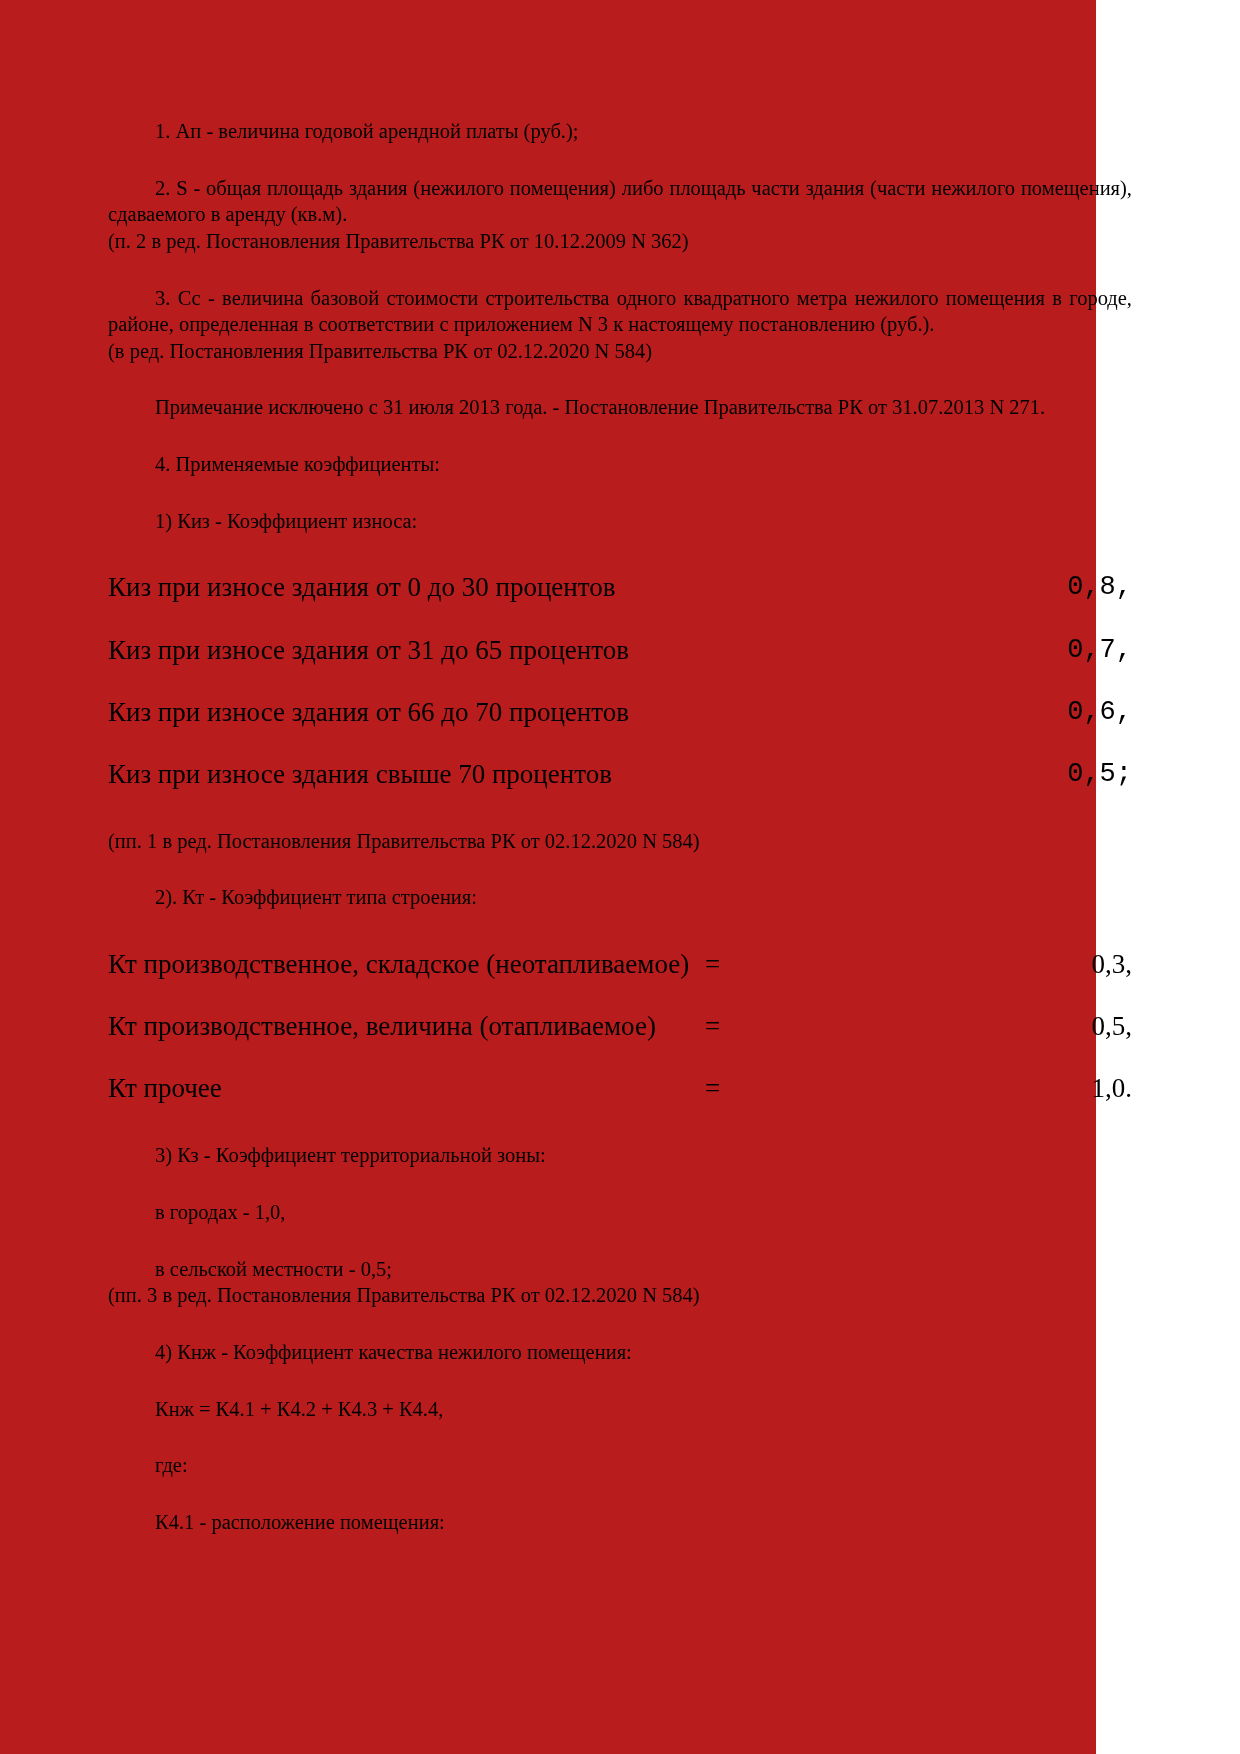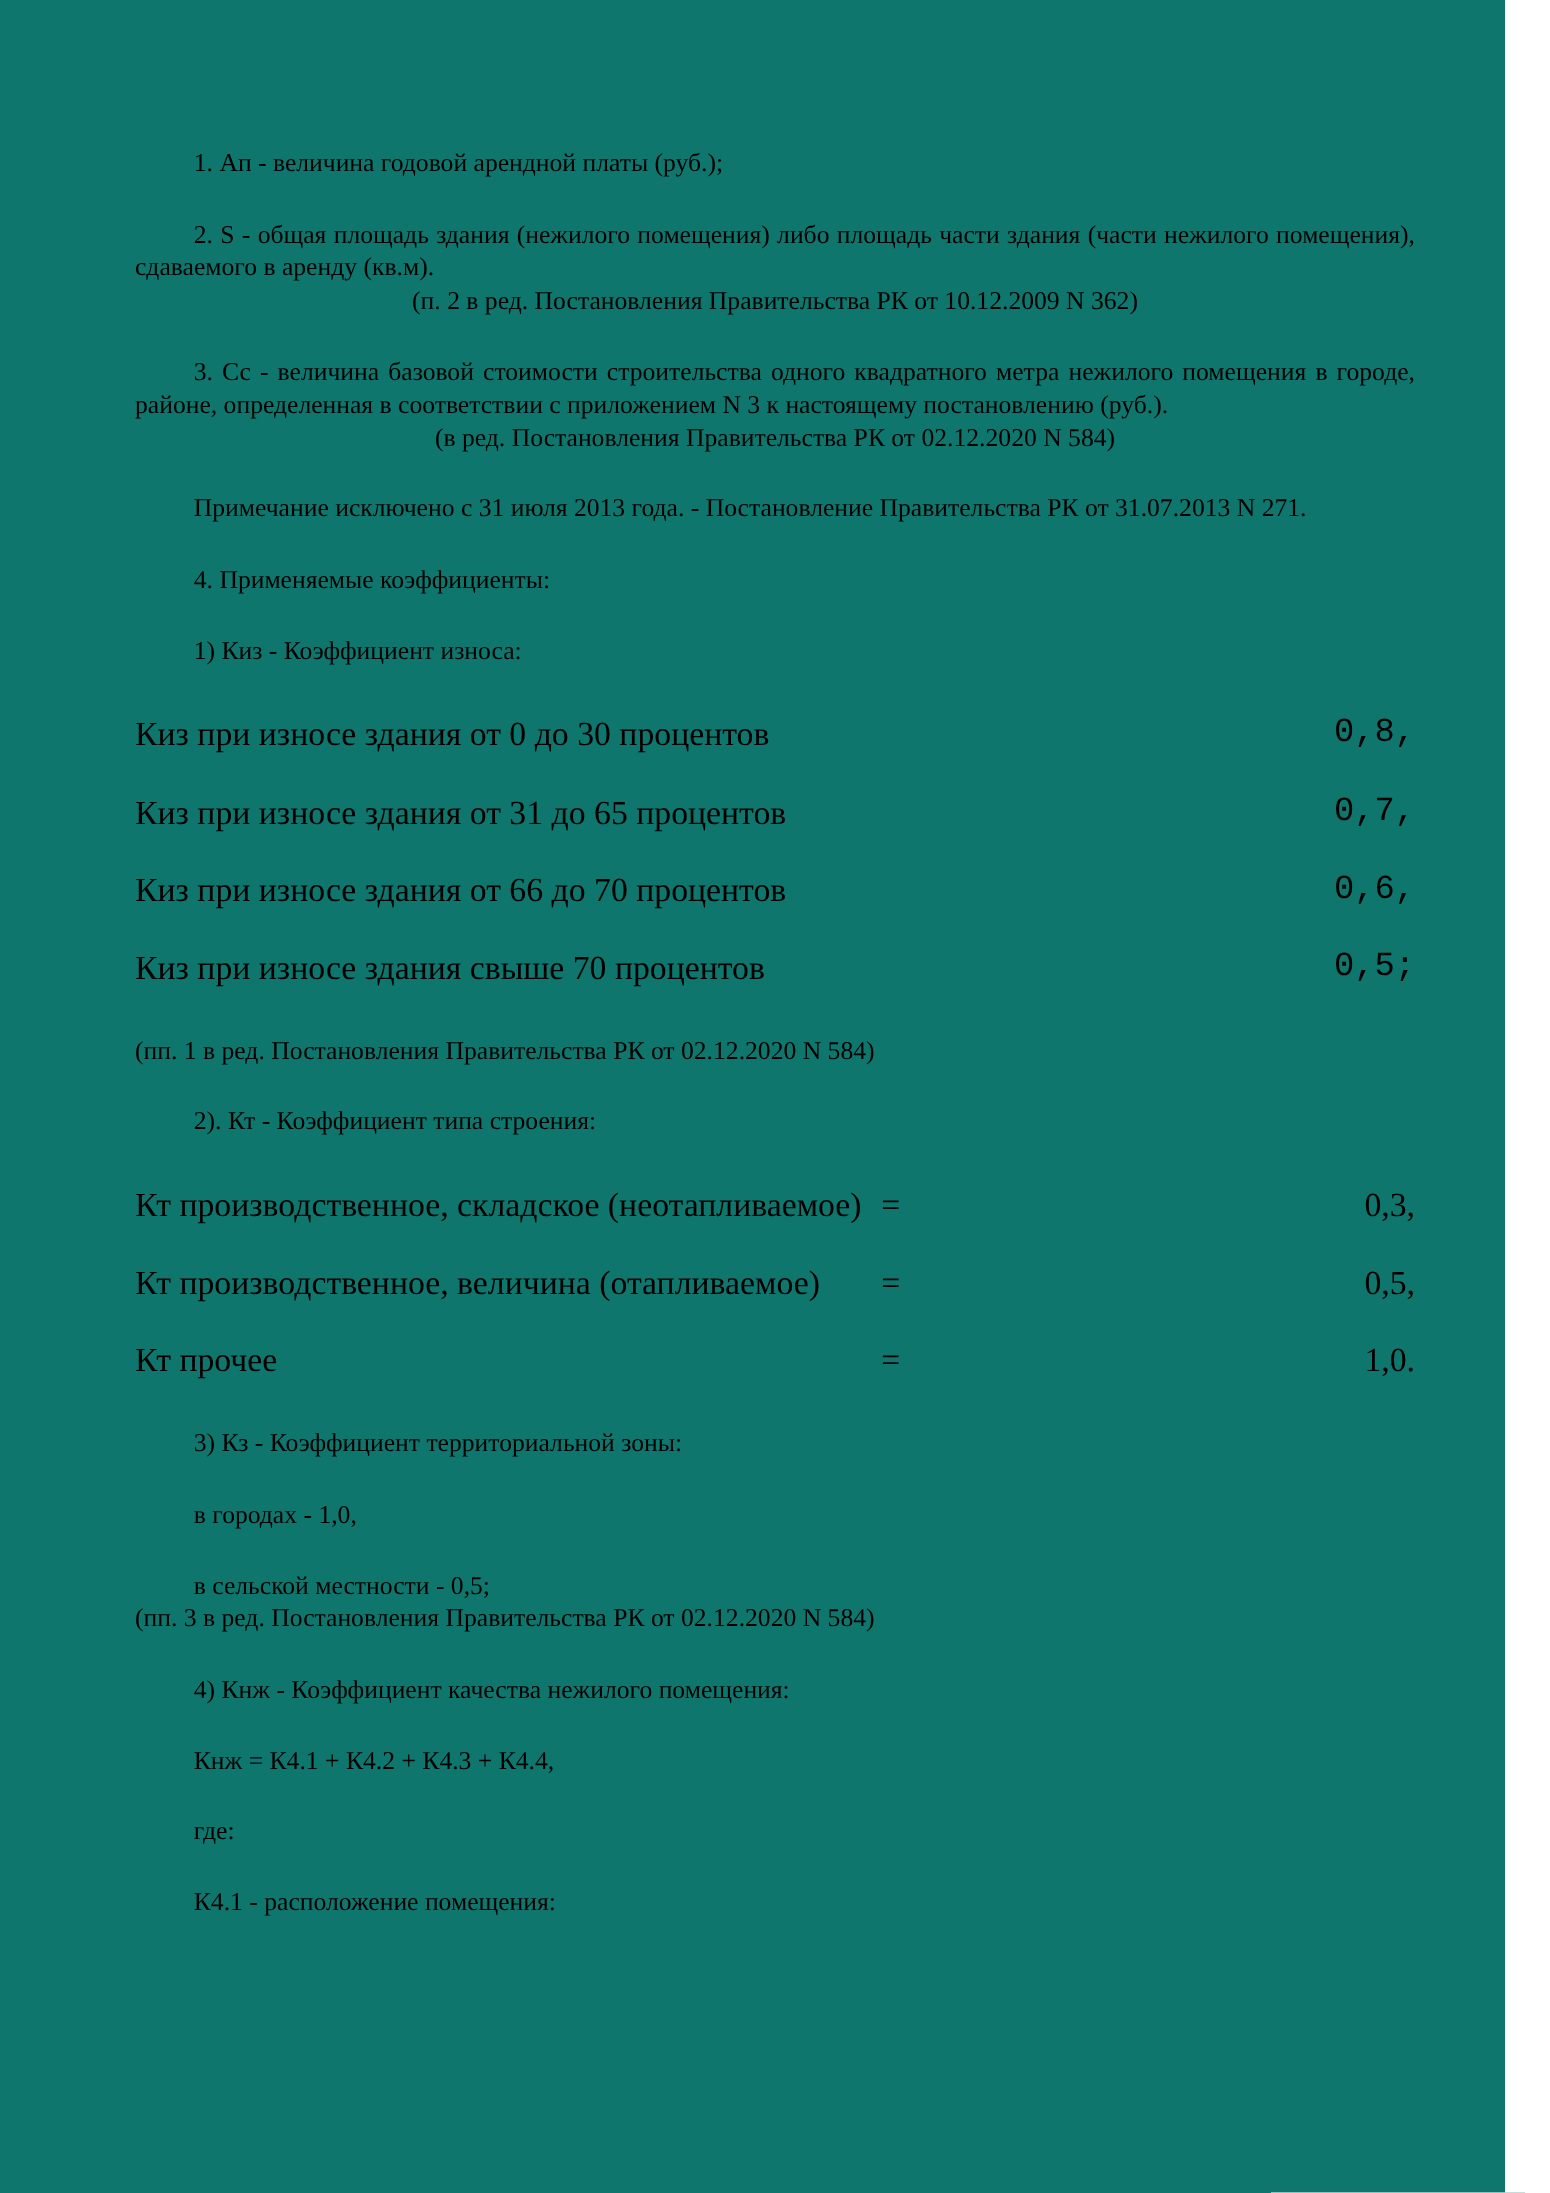--- a/index.html
+++ b/index.html
@@ -9,44 +9,44 @@
   }
   body {
     width: 1240px;
     height: 1754px;
     font-family: "Liberation Serif", "DejaVu Serif", serif;
     color: #000000;
     -webkit-font-smoothing: antialiased;
   }
   .page {
     position: relative;
-    width: 1204px;
+    width: 1096px;
     height: 1754px;
     box-sizing: border-box;
     padding: 118px 108px 60px 108px;
-    background: #0f766e;
+    background: #b91c1c;
   }
   .doc-body {
     width: 1024px;
     font-size: 20.5px;
     line-height: 1.30;
   }
 
   
   p.para {
     margin: 0 0 0 0;
     text-align: justify;
     text-justify: inter-word;
     text-indent: 47px;
     hyphens: none;
   }
   
   p.ref {
     margin: 0;
-    text-align: center;
+    text-align: left;
     text-indent: 0;
   }
   .gap-md { height: 30px; }
   .gap-lg { height: 36px; }
 
   
   .coef-table {
     width: 1024px;
     border-collapse: collapse;
     margin: 0;

